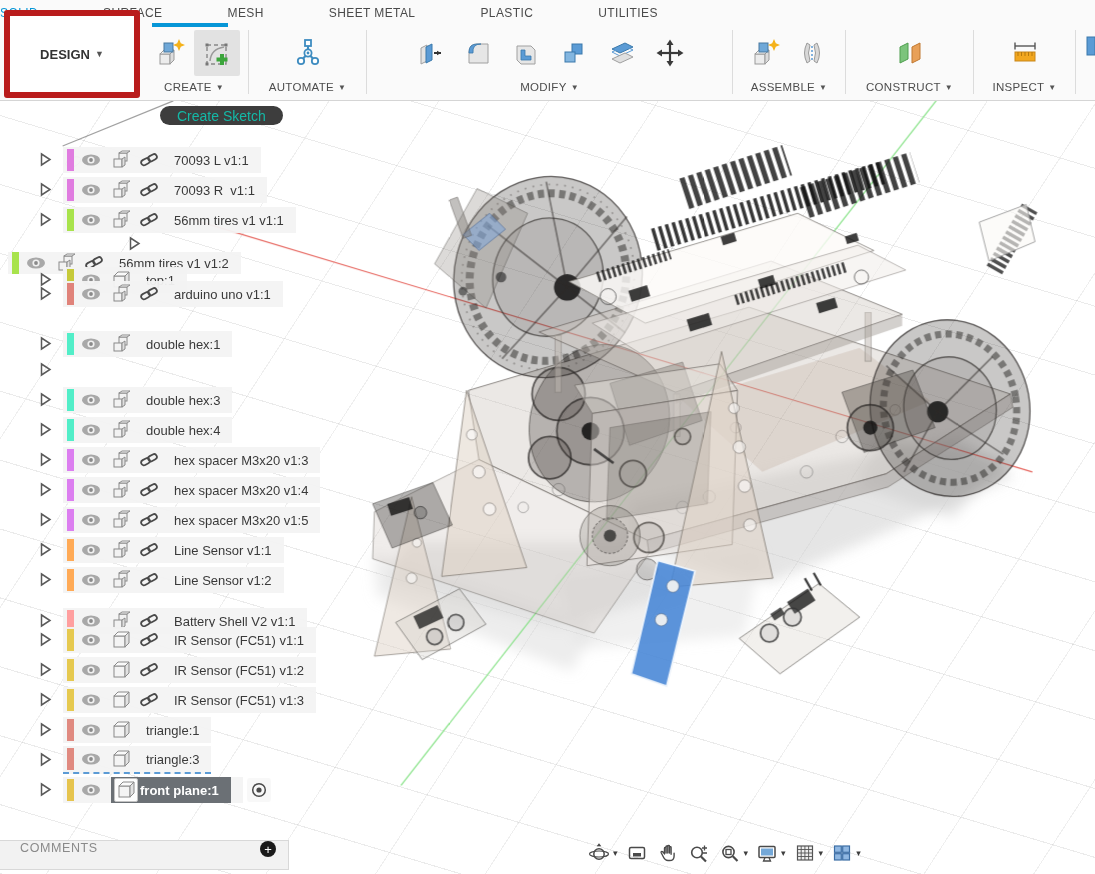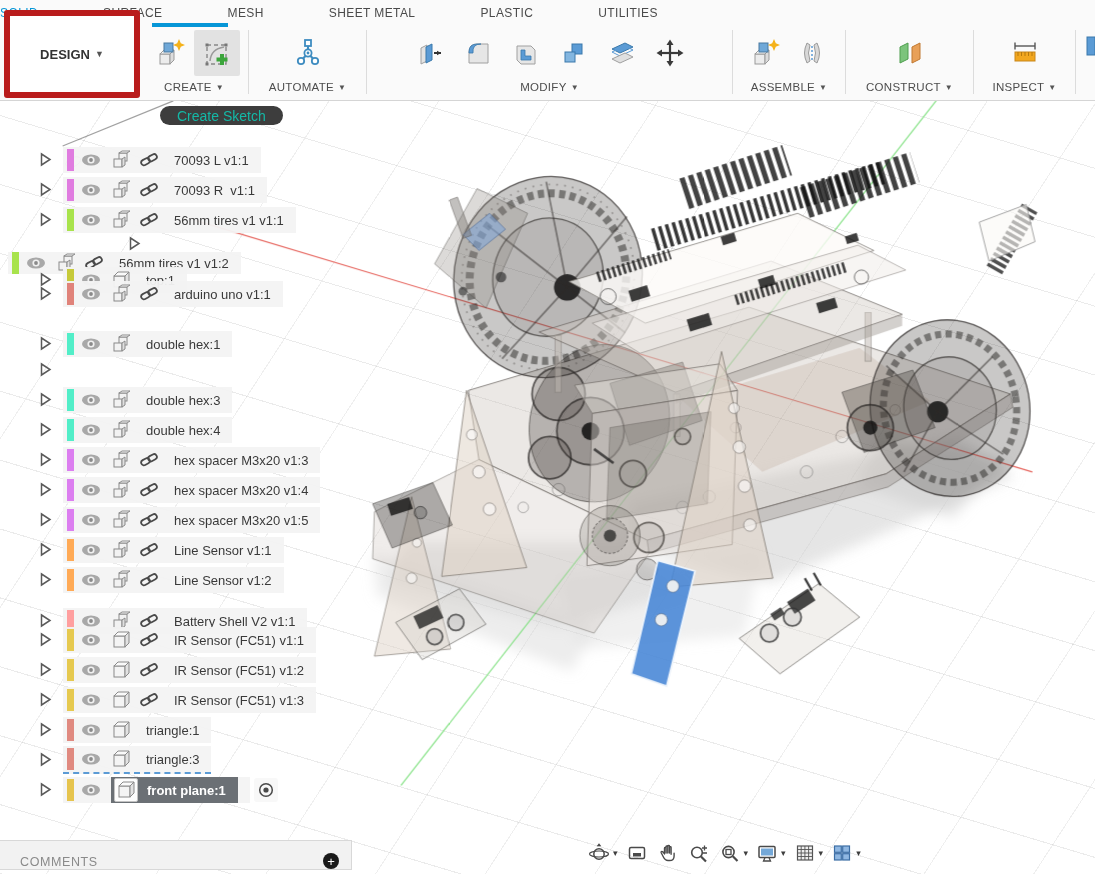--- a/index.html
+++ b/index.html
@@ -54,30 +54,30 @@
   .brow{position:absolute;left:0;height:28px;display:flex;align-items:center;padding-left:8px;}
   .disclosure{width:16px;height:16px;margin-left:31px;margin-right:8px;flex:0 0 auto;}
   .strip{display:inline-flex;align-items:center;height:26px;background:rgba(243,243,243,.95);
     padding:0 12px 0 4px;gap:0;}
   .strip.dropline{border-bottom:2px dashed #5b9bd5;}
   .cbar{width:7px;height:22px;margin-right:7px;flex:0 0 auto;}
   .eyeic{width:22px;margin-right:8px;display:flex;align-items:center;}
   .picon{width:22px;margin-right:7px;display:flex;align-items:center;}
   .lnkic{width:20px;margin-right:8px;display:flex;align-items:center;}
   .rlabel{font-size:13px;color:#3a3a3a;white-space:pre;margin-left:6px;}
-  .dark-wrap{display:flex;align-items:center;background:#6b7075;height:26px;padding:0 12px 0 3px;gap:7px;}
+  .dark-wrap{display:flex;align-items:center;background:#6b7075;height:26px;padding:0 12px 0 3px;gap:0;}
   .dark-wrap .rlabel{color:#fff;font-weight:bold;margin-left:2px;}
   .iconbox{width:22px;height:22px;background:#fdfdfd;border:1px solid #c2c2c2;border-radius:2px;
     display:flex;align-items:center;justify-content:center;}
   .radio-pill{width:24px;height:24px;background:rgba(248,248,248,.95);border-radius:3px;margin-left:4px;
     display:flex;align-items:center;justify-content:center;}
 
   
-  .comments{position:absolute;left:0;top:840px;width:352px;height:30px;background:rgba(242,242,242,.97);
-    border:1px solid #d8d8d8;border-left:none;box-sizing:border-box;display:flex;align-items:flex-end;z-index:40;}
+  .comments{position:absolute;left:0;top:840px;width:289px;height:30px;background:rgba(242,242,242,.97);
+    border:1px solid #d8d8d8;border-left:none;box-sizing:border-box;display:flex;align-items:flex-start;z-index:40;}
   .comments .c-label{font-size:12.5px;color:#8a8a8a;letter-spacing:.6px;margin-left:20px;flex:1;}
 
   
   .navbar{position:absolute;left:584px;top:837px;height:32px;display:flex;align-items:center;z-index:40;gap:1px;}
   .nbtn{height:30px;display:flex;align-items:center;justify-content:center;padding:0 3px;}
   .nbtn .caret{font-size:9px;color:#3d3d3d;margin-left:2px;}
 </style>
 </head>
 <body>
 

